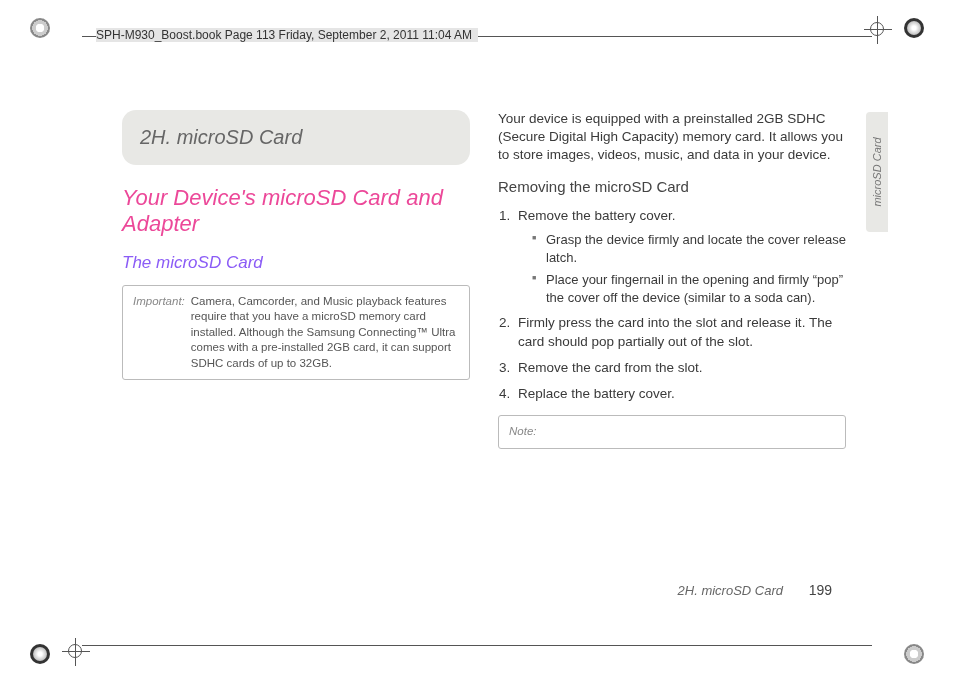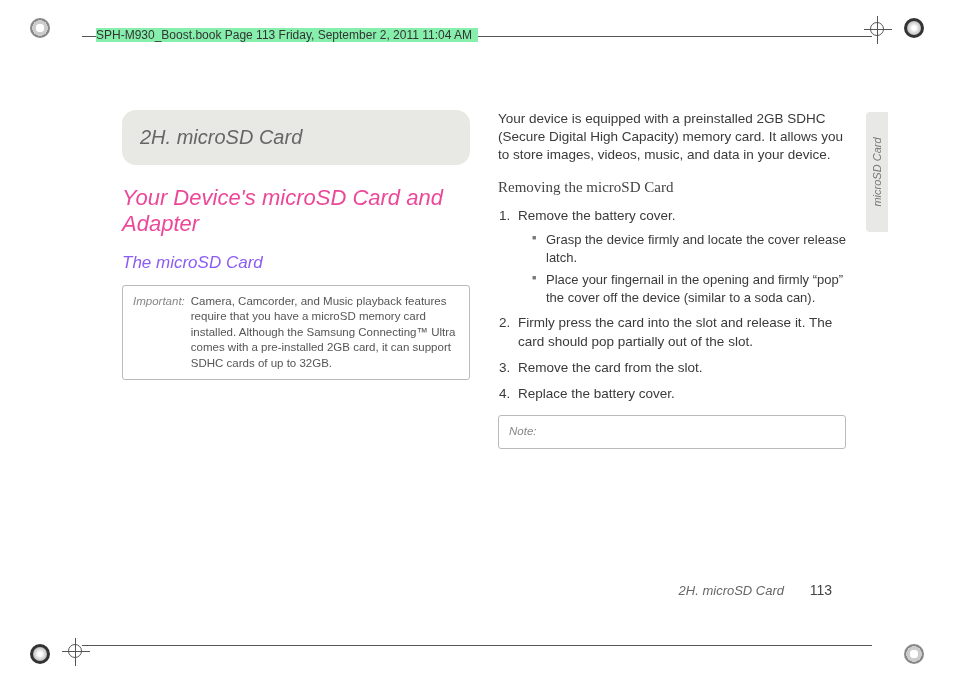--- a/index.html
+++ b/index.html
@@ -1,21 +1,21 @@
 <!DOCTYPE html>
 <html><head>
 <meta charset="utf-8">
 <style>
   * { box-sizing: border-box; margin: 0; padding: 0; }
   body { width: 954px; height: 682px; font-family: Arial, Helvetica, sans-serif; color: #3a3a3a; position: relative; background: #fff; }
 
   
   .header-bar { position: absolute; top: 22px; left: 0; right: 0; height: 28px; }
   .header-line { position: absolute; top: 14px; left: 82px; right: 82px; border-top: 1px solid #555; }
-  .header-text { position: absolute; top: 6px; left: 96px; font-size: 12px; color: #333; background: #86efac; padding-right: 6px; }
+  .header-text { position: absolute; top: 6px; left: 96px; font-size: 12px; color: #333; background: #e5e5e5; padding-right: 6px; }
   .crop-circle { position: absolute; width: 20px; height: 20px; border-radius: 50%; background: radial-gradient(circle, #fff 30%, #ccc 31%, #ccc 55%, #888 56%, #888 70%, #666 71%); }
   .crop-circle.tl { top: 18px; left: 30px; }
   .crop-circle.tr { top: 18px; right: 30px; background: #333; border-radius: 50%; }
   .crop-circle.tr::after { content:""; position:absolute; inset:3px; border-radius:50%; background: radial-gradient(circle,#fff 20%,#ccc 60%,#888 100%);}
   .crop-circle.bl { bottom: 18px; left: 30px; background:#333; border-radius:50%;}
   .crop-circle.bl::after{content:"";position:absolute;inset:3px;border-radius:50%;background:radial-gradient(circle,#fff 20%,#ccc 60%,#888 100%);}
   .crop-circle.br { bottom: 18px; right: 30px; }
   .crosshair { position:absolute; width:20px; height:20px;}
   .crosshair::before,.crosshair::after{content:"";position:absolute;background:#555;}
   .crosshair::before{left:9px;top:-4px;width:1px;height:28px;}
@@ -28,21 +28,21 @@
   .page { position: absolute; top: 64px; left: 68px; right: 68px; bottom: 64px; }
   .columns { display: flex; gap: 28px; position:absolute; top: 46px; left: 54px; right: 40px; bottom: 52px;}
   .col { flex: 1; font-size: 13px; line-height: 1.35; }
 
   .chapter-head { background: #e8e8e5; border-radius: 14px; padding: 14px 18px; font-size: 20px; font-style: italic; color: #666; margin-bottom: 20px; font-weight: 500;}
   .toc { margin: 0 0 20px 12px; font-size: 12px;}
   .toc li { list-style: none; margin: 6px 0; color:#444;}
   .toc li::before { content:"◆"; font-size:7px; color:#888; margin-right:10px; position:relative; top:-2px;}
   h2.section { font-style: italic; font-weight: 500; font-size: 22px; color:#ec4899; margin: 10px 0 14px; line-height:1.2;}
   h3.sub { font-style: italic; font-weight: 500; font-size: 17px; color:#8b5cf6; margin: 14px 0 10px;}
-  h3.plain { font-weight: 500; font-size: 15px; color:#444; margin: 12px 0 10px; font-family: Liberation Serif, serif;}
+  h3.plain { font-weight: 500; font-size: 15px; color:#444; margin: 12px 0 10px;}
 
   .callout { border:1px solid #bbb; border-radius:3px; padding:8px 10px; font-size:11.5px; color:#555; display:flex; gap:6px; margin-top:8px;}
   .callout .tag { font-style:italic; color:#888; flex-shrink:0;}
 
   ol.steps { margin-left: 16px; font-size:13.5px;}
   ol.steps > li { margin: 8px 0; padding-left:4px;}
   ul.square { list-style:none; margin: 6px 0 6px 14px;}
   ul.square li { position:relative; padding-left:14px; margin:5px 0; font-size:13px;}
   ul.square li::before{content:"■";position:absolute;left:0;top:2px;font-size:7px;color:#777;}
 
@@ -115,15 +115,15 @@
         <li>Replace the battery cover.</li>
       </ol>
       <div class="callout" style="margin-top:12px;">
         <div class="tag">Note:</div>
       </div>
     </div>
   </div>
 
   <div class="footer">
     <span>2H. microSD Card</span>
-    <span class="pn">113</span>
+    <span class="pn">199</span>
   </div>
 </div>
 
 </body></html>

